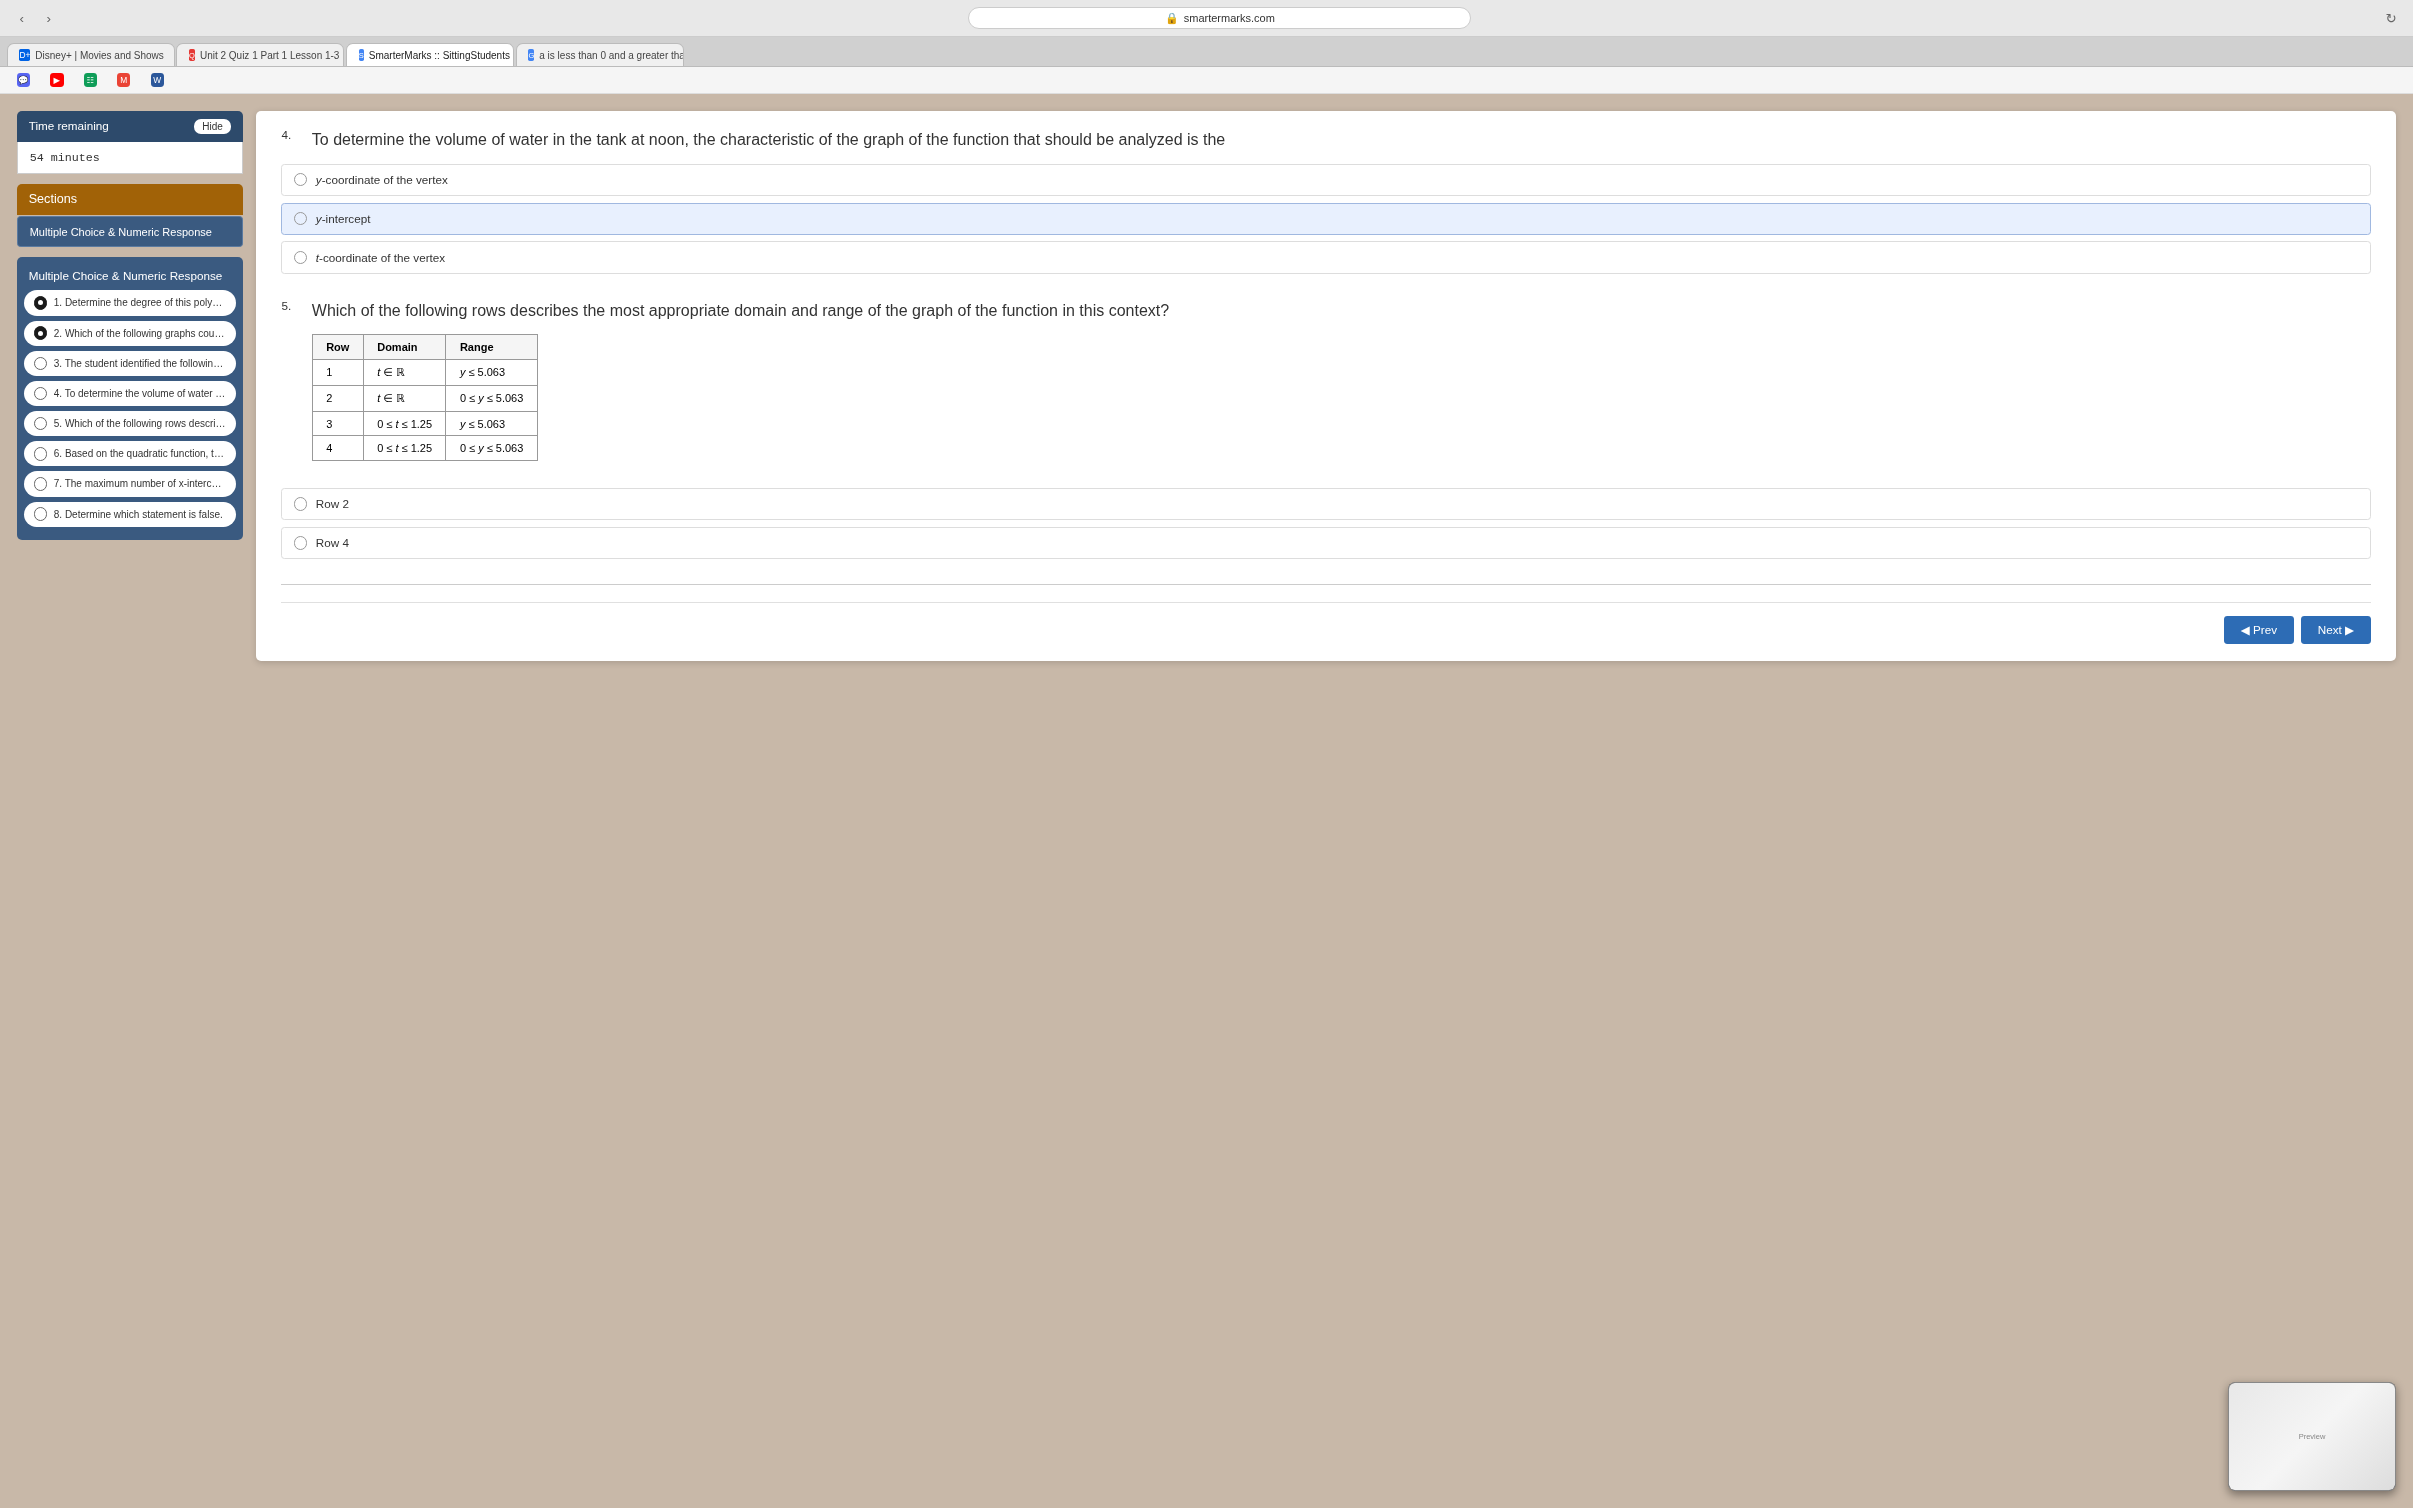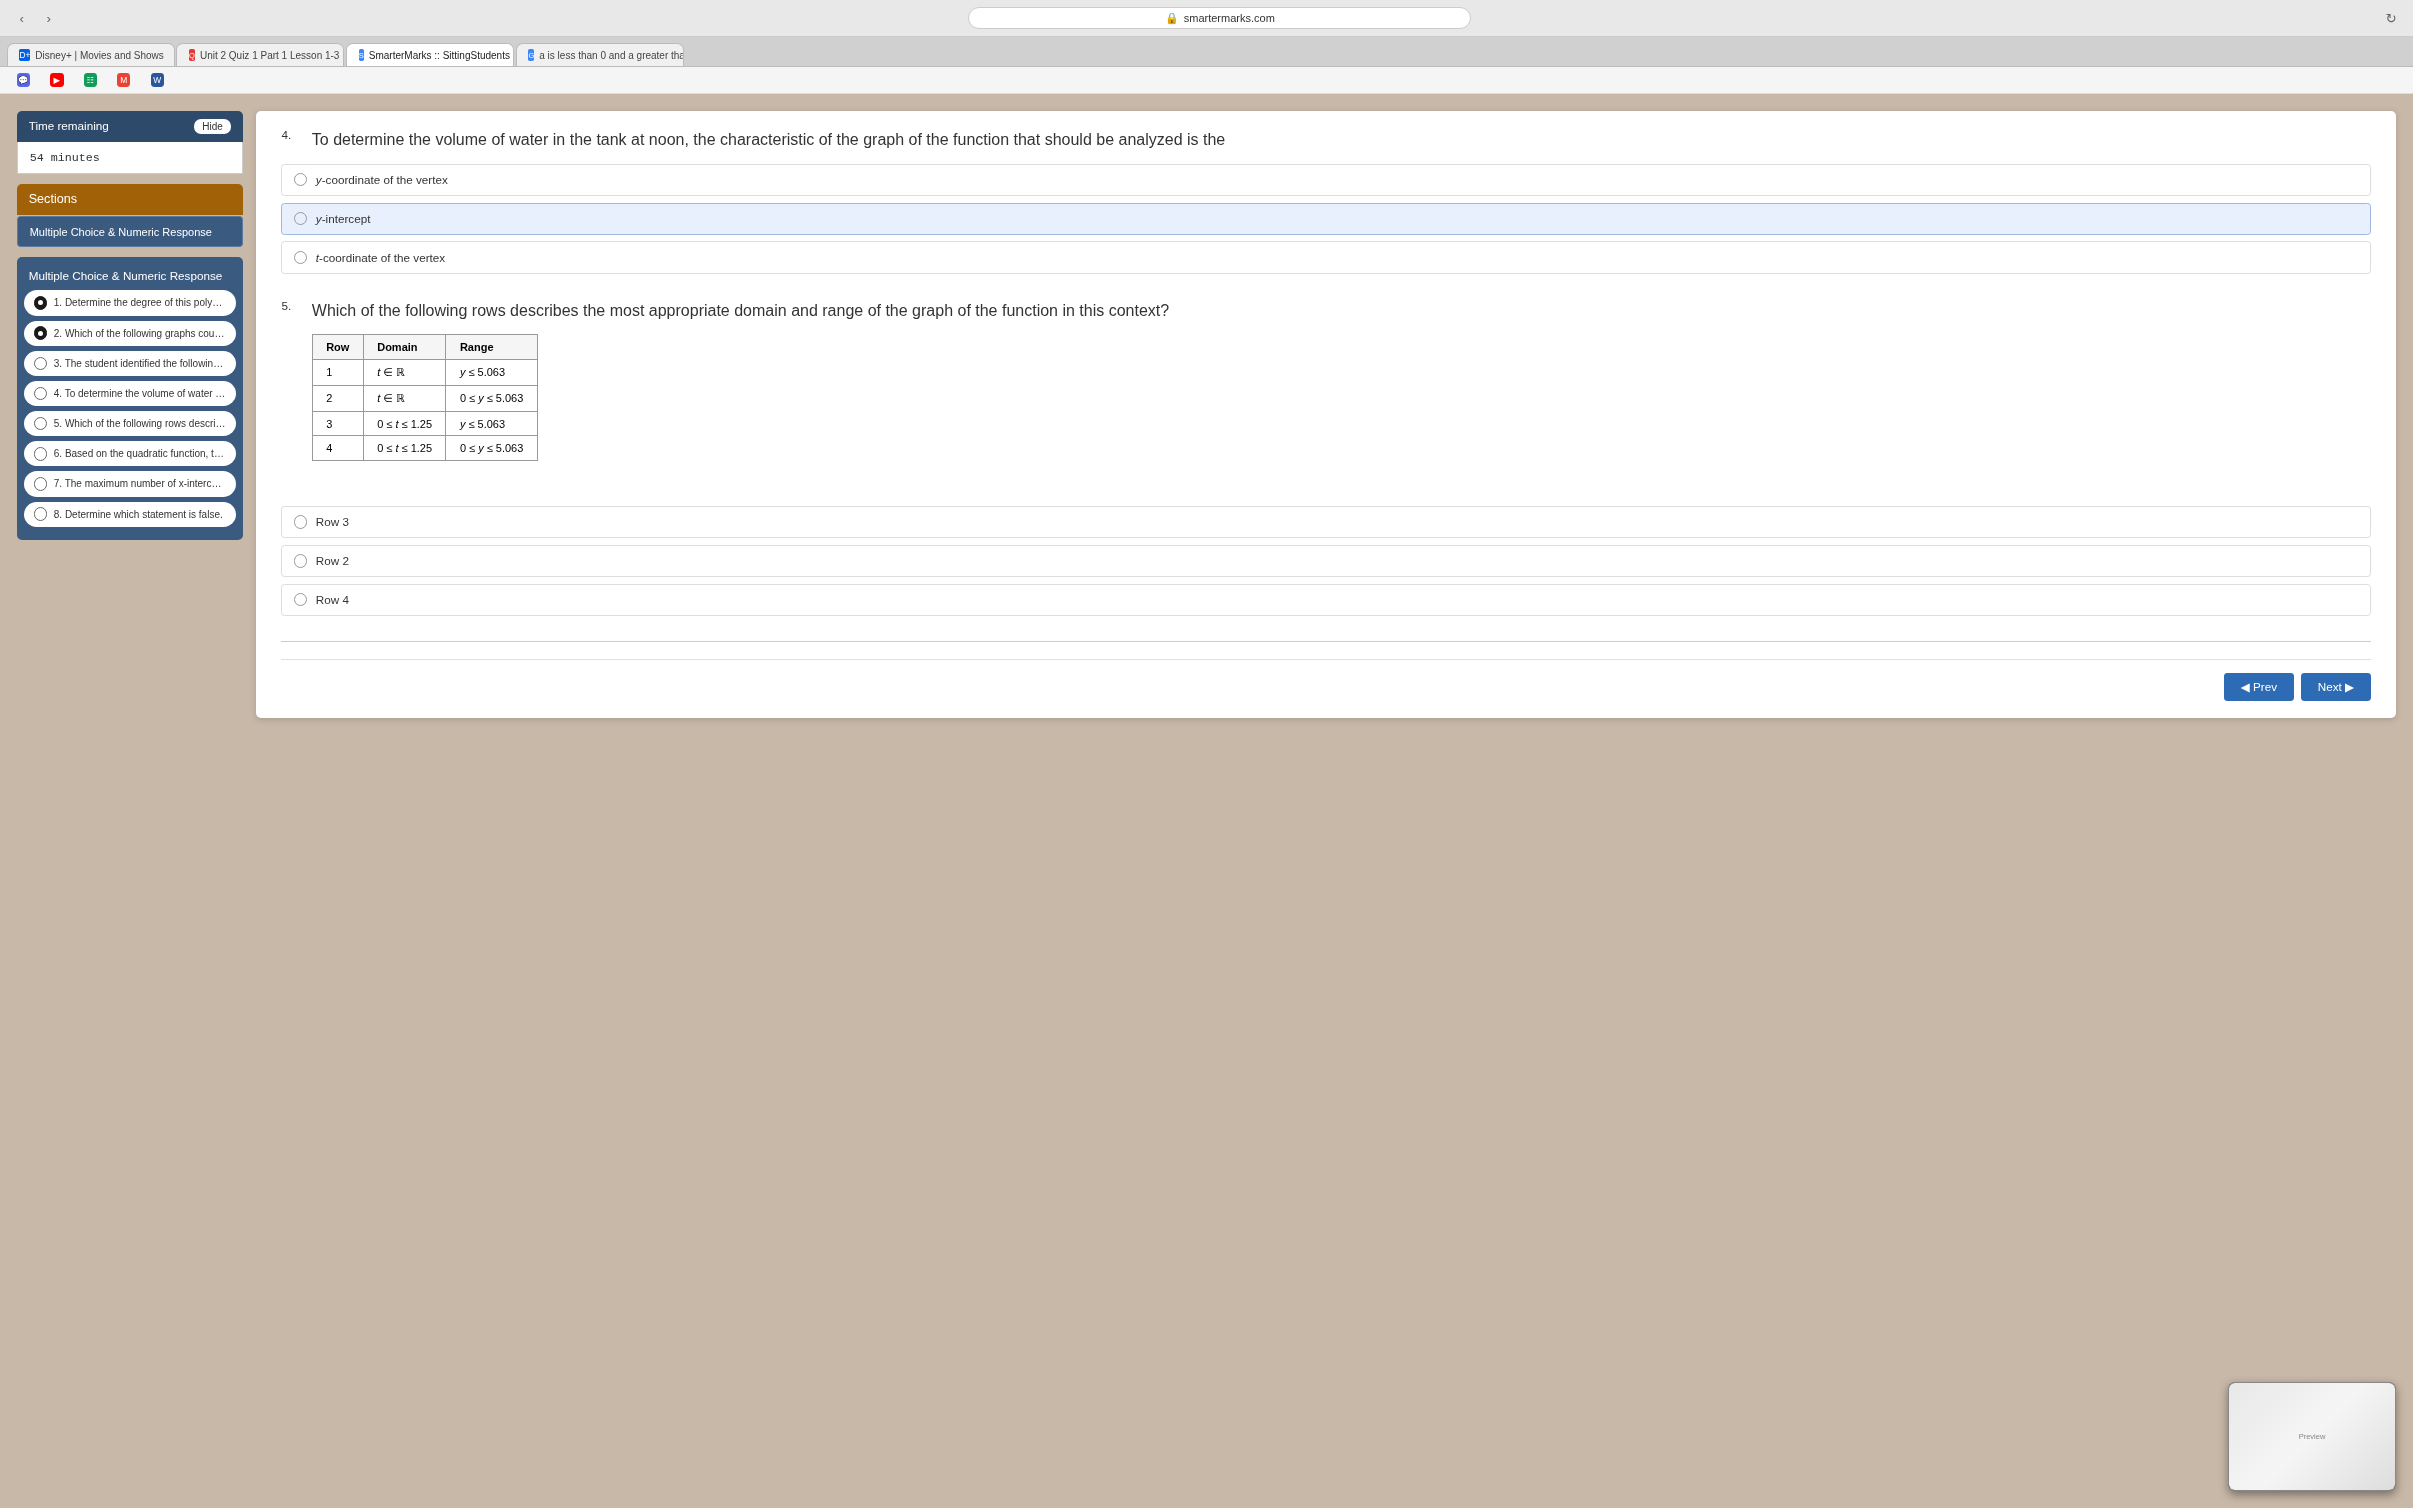--- a/index.html
+++ b/index.html
@@ -280,21 +280,21 @@
     .opt-radio {
       width: 13.4px; height: 13.4px;
       border-radius: 50%;
       border: 1.7px solid #999;
       flex-shrink: 0;
     }
 
     
     .domain-range-table {
       border-collapse: collapse;
-      margin-bottom: 33px;
+      margin-bottom: 15px;
       font-size: 11px;
     }
     .domain-range-table th, .domain-range-table td {
       border: 0.8px solid #999;
       padding: 5.9px 13.4px;
       text-align: left;
     }
     .domain-range-table th {
       background: #f5f5f5;
       font-weight: 600;
@@ -523,24 +523,20 @@
                 <td>0 ≤ <span class="math">t</span> ≤ 1.25</td>
                 <td>0 ≤ <span class="math">y</span> ≤ 5.063</td>
               </tr>
             </tbody>
           </table>
         </div>
       </div>
 
       <div class="answer-option">
         <div class="opt-radio"></div>
-        <span>Row 3</span>
-      </div>
-      <div class="answer-option">
-        <div class="opt-radio"></div>
         <span>Row 2</span>
       </div>
       <div class="answer-option">
         <div class="opt-radio"></div>
         <span>Row 4</span>
       </div>
     </div>
 
     <hr class="divider-line">
 

